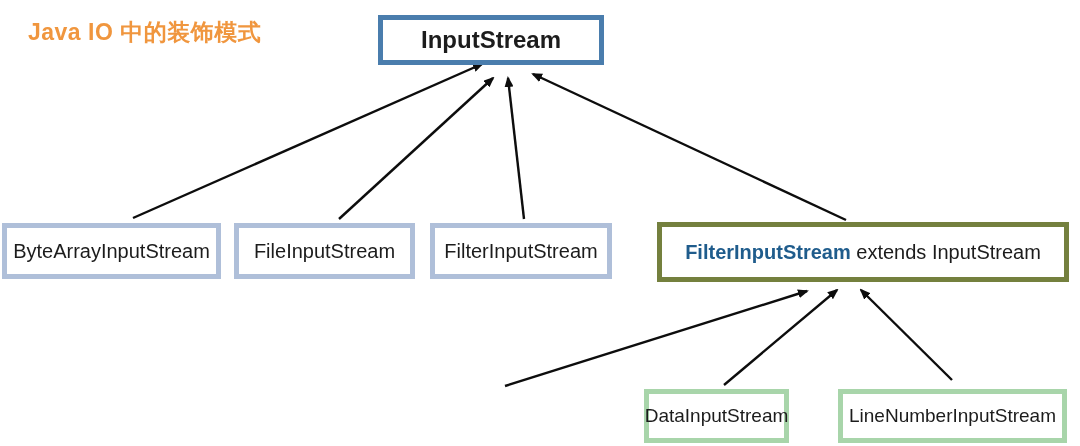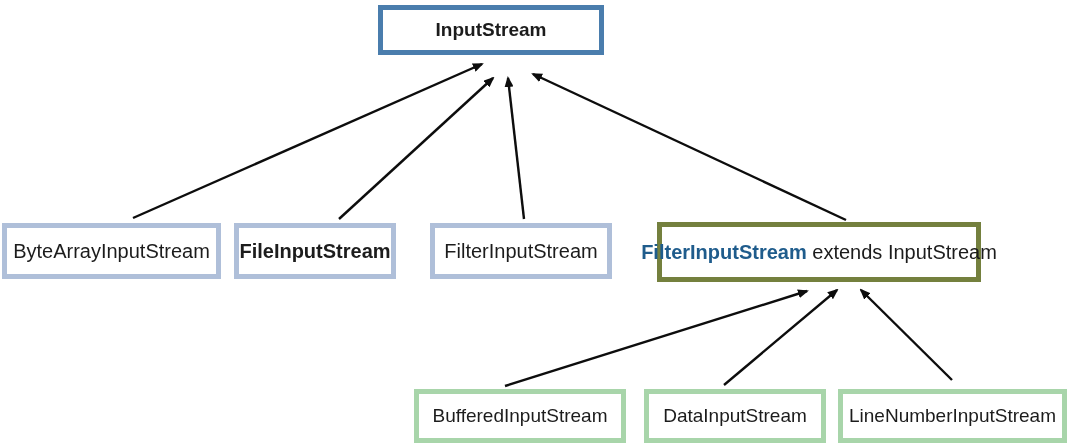--- a/index.html
+++ b/index.html
@@ -24,46 +24,46 @@
     position: absolute;
     box-sizing: border-box;
     background: #ffffff;
     display: flex;
     align-items: center;
     justify-content: center;
     color: #1c1c1c;
     white-space: nowrap;
   }
   .node-root {
-    left: 378px; top: 5px; width: 226px; height: 50px;
+    left: 378px; top: 15px; width: 226px; height: 50px;
     border: 5px solid #4A7DAD;
-    font-size: 19px;
+    font-size: 24px;
     font-weight: bold;
   }
   .node-concrete {
     top: 223px; height: 56px;
     border: 5px solid #AFBFD9;
     font-size: 20px;
   }
   .node-bytearray { left: 2px;   width: 219px; }
-  .node-file      { left: 234px; width: 162px; font-weight: bold; }
+  .node-file      { left: 234px; width: 181px; }
   .node-piped     { left: 430px; width: 182px; }
   .node-filter {
-    left: 657px; top: 222px; width: 324px; height: 60px;
+    left: 657px; top: 222px; width: 412px; height: 60px;
     border: 5px solid #74803E;
     font-size: 20px;
   }
   .node-filter .hl { color: #1F5C8C; font-weight: bold; }
   .node-decorator {
     top: 389px; height: 54px;
     border: 5px solid #A8D5AA;
     font-size: 19px;
   }
   .node-buffered   { left: 414px; width: 212px; }
-  .node-data       { left: 644px; width: 182px; }
+  .node-data       { left: 644px; width: 145px; }
   .node-linenumber { left: 838px; width: 229px; justify-content: center; }
   .decorator-label {
     position: absolute;
     left: 981px; top: 297px;
     font-size: 25px;
     font-weight: bold;
     color: #111111;
     white-space: nowrap;
   }
   #edges-svg {
@@ -90,20 +90,21 @@
     </defs>
   <line x1="133" y1="218" x2="482" y2="64" marker-end="url(#arrowhead)"></line>
       <line x1="339" y1="219" x2="493" y2="78" marker-end="url(#arrowhead)"></line>
       <line x1="524" y1="219" x2="508" y2="78" marker-end="url(#arrowhead)"></line>
       <line x1="846" y1="220" x2="533" y2="74" marker-end="url(#arrowhead)"></line>
       <line x1="505" y1="386" x2="807" y2="291" marker-end="url(#arrowhead)"></line>
       <line x1="724" y1="385" x2="837" y2="290" marker-end="url(#arrowhead)"></line>
       <line x1="952" y1="380" x2="861" y2="290" marker-end="url(#arrowhead)"></line>
     </svg>
 
+  <div class="title">Java IO 中的装饰模式</div>
 
   <div class="node node-root">
     <span>InputStream</span>
   </div>
 
   <div class="node node-concrete node-bytearray">
     <span>ByteArrayInputStream</span>
   </div>
 
   <div class="node node-concrete node-file">
@@ -114,23 +115,20 @@
     <span>FilterInputStream</span>
   </div>
 
   <div class="node node-filter">
     <span>
       <span class="hl">FilterInputStream</span><span> extends InputStream</span>
     </span>
   </div>
 
 
-  <div class="node node-decorator node-buffered">
-    <span>BufferedInputStream</span>
-  </div>
 
   <div class="node node-decorator node-data">
     <span>DataInputStream</span>
   </div>
 
   <div class="node node-decorator node-linenumber">
     <span>LineNumberInputStream</span>
   </div>
 
 </div>

